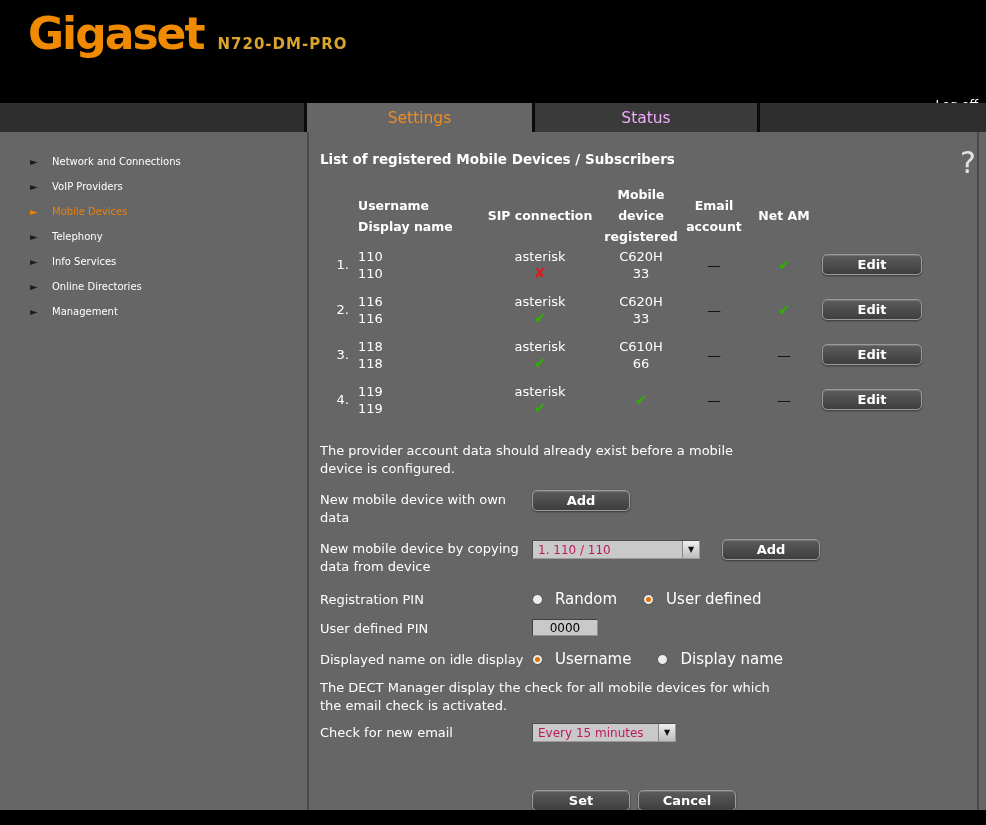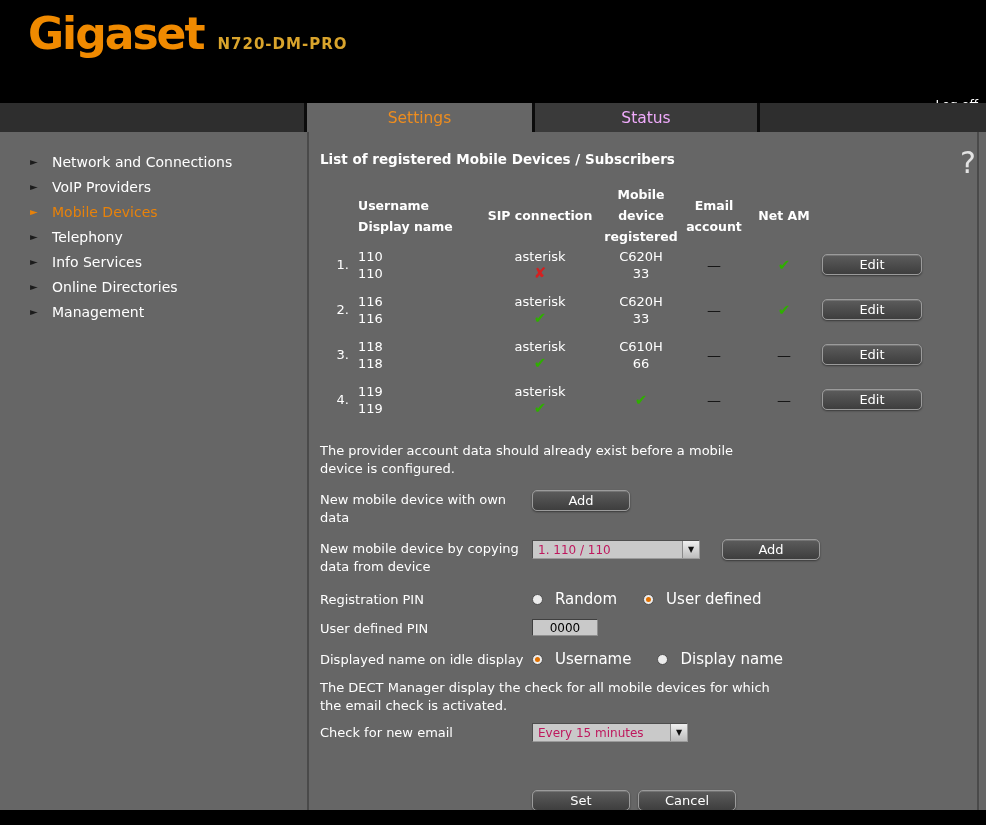--- a/index.html
+++ b/index.html
@@ -24,21 +24,21 @@
   
   #main { position:absolute; top:132px; left:0; width:986px; height:678px; background:#666666; display:flex; }
   #v-divider { position:absolute; left:307px; top:132px; width:2px; height:678px; background:#4a4a4a; }
   #right-edge { position:absolute; left:977px; top:132px; width:2px; height:678px; background:#4a4a4a; }
   #footer { position:absolute; left:0; top:810px; width:986px; height:15px; background:#000; }
 
   
   #sidebar { width:309px; flex:0 0 309px; padding-top:17px; }
   .nav-item { display:flex; align-items:center; height:25px; padding-left:30px; cursor:pointer; }
   .nav-arrow { width:22px; font-size:10px; color:#1c1c1c; }
-  .nav-label { font-size:14px; color:#fff; }
+  .nav-label { font-size:10px; color:#fff; }
   .nav-item.active .nav-arrow { color:#E8820A; }
   .nav-item.active .nav-label { color:#E8820A; }
 
   
   #content { flex:1; padding:16px 0 0 11px; color:#fff; }
   .title-row { display:flex; justify-content:space-between; align-items:flex-start; height:36px;text-align:right; }
   .page-title { font-size:13.5px; font-weight:bold; padding-top:3px; }
   .help { font-size:30px; color:#e3e3e3; margin-right:10px; line-height:30px; cursor:pointer; font-weight:normal; }
 
   
@@ -50,35 +50,35 @@
   .trow .cell { display:flex; flex-direction:column; justify-content:center; align-items:center; line-height:17px; }
   .cell.num { align-items:flex-end; padding-right:9px; }
   .cell.left2 { align-items:flex-start; }
   .icon-ok   { color:#2FAF00; font-weight:bold; font-size:15px; line-height:16px; }
   .icon-fail { color:#D42020; font-weight:bold; font-size:15px; line-height:16px; }
   .icon-dash { color:#161616; font-size:14px; line-height:16px; }
   .cell.editc { align-items:flex-start; justify-content:center; }
 
   
   .btn { width:98px; height:21px; background:linear-gradient(#5c5c5c,#3e3e3e); border:1px solid #9b9b9b;
-         border-radius:5px; color:#fff; font-weight:normal; font-size:13px; display:flex; align-items:center;
+         border-radius:5px; color:#fff; font-weight:bold; font-size:13px; display:flex; align-items:center;
          justify-content:center; cursor:pointer; box-shadow:inset 0 1px 0 rgba(255,255,255,.15), 0 1px 2px rgba(0,0,0,.45); }
   .btn.edit { width:100px; }
 
   
   .note { font-size:13px; line-height:18px; margin-top:20px; width:430px; }
   .frow { display:flex; margin-top:12px; align-items:flex-start; }
   .flabel { width:212px; flex:0 0 212px; font-size:13px; line-height:18px; padding-top:1px; }
   .fctrl { display:flex; align-items:center; }
 
   .combo { display:flex; height:19px; background:#c9c9c9; border:1px solid #4d4d4d; border-right-color:#9a9a9a; border-bottom-color:#9a9a9a; cursor:pointer; }
   .combo .val { flex:1; font-size:12px; color:#be185d; padding:2px 5px 0 5px; white-space:nowrap; overflow:hidden; }
   .combo .arrow-btn { width:17px; background:linear-gradient(#efefef,#bdbdbd); border-left:1px solid #8a8a8a;
                       display:flex; align-items:center; justify-content:center; font-size:8px; color:#111; }
-  .combo.w168 { width:168px; } .combo.w130 { width:156px; }
+  .combo.w168 { width:168px; } .combo.w130 { width:144px; }
 
   .radio-group { display:flex; align-items:center; }
   .radio { width:11px; height:11px; border-radius:50%; background:#ececec; border:1px solid #4f4f4f;
            position:relative; cursor:pointer; flex:0 0 11px; }
   .radio.checked::after { content:''; position:absolute; left:2px; top:2px; width:5px; height:5px;
            border-radius:50%; background:#E07000; }
   .radio-label { font-size:15px; margin-left:12px; }
   .rgap { width:26px; }
 
   .pin-input { width:66px; height:17px; background:#c9c9c9; border:1px solid #3f3f3f; border-right-color:#8f8f8f;

